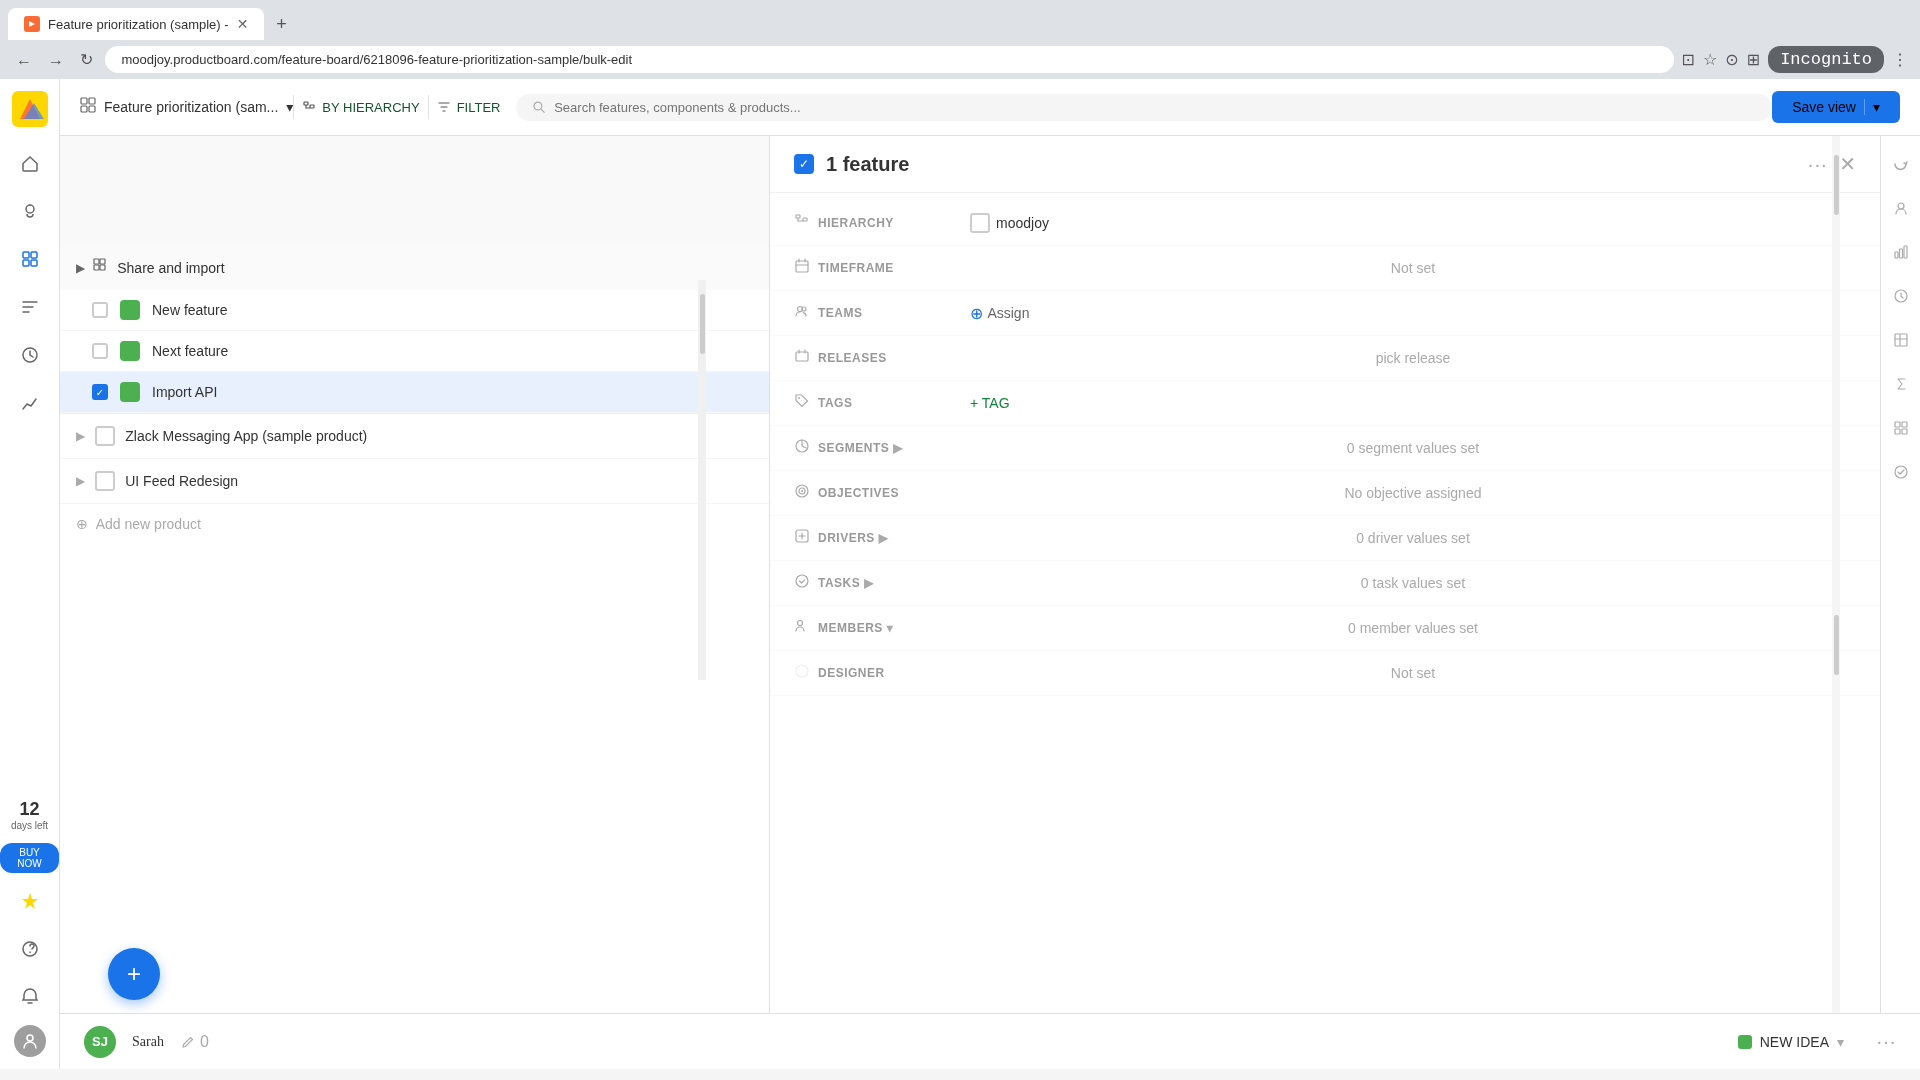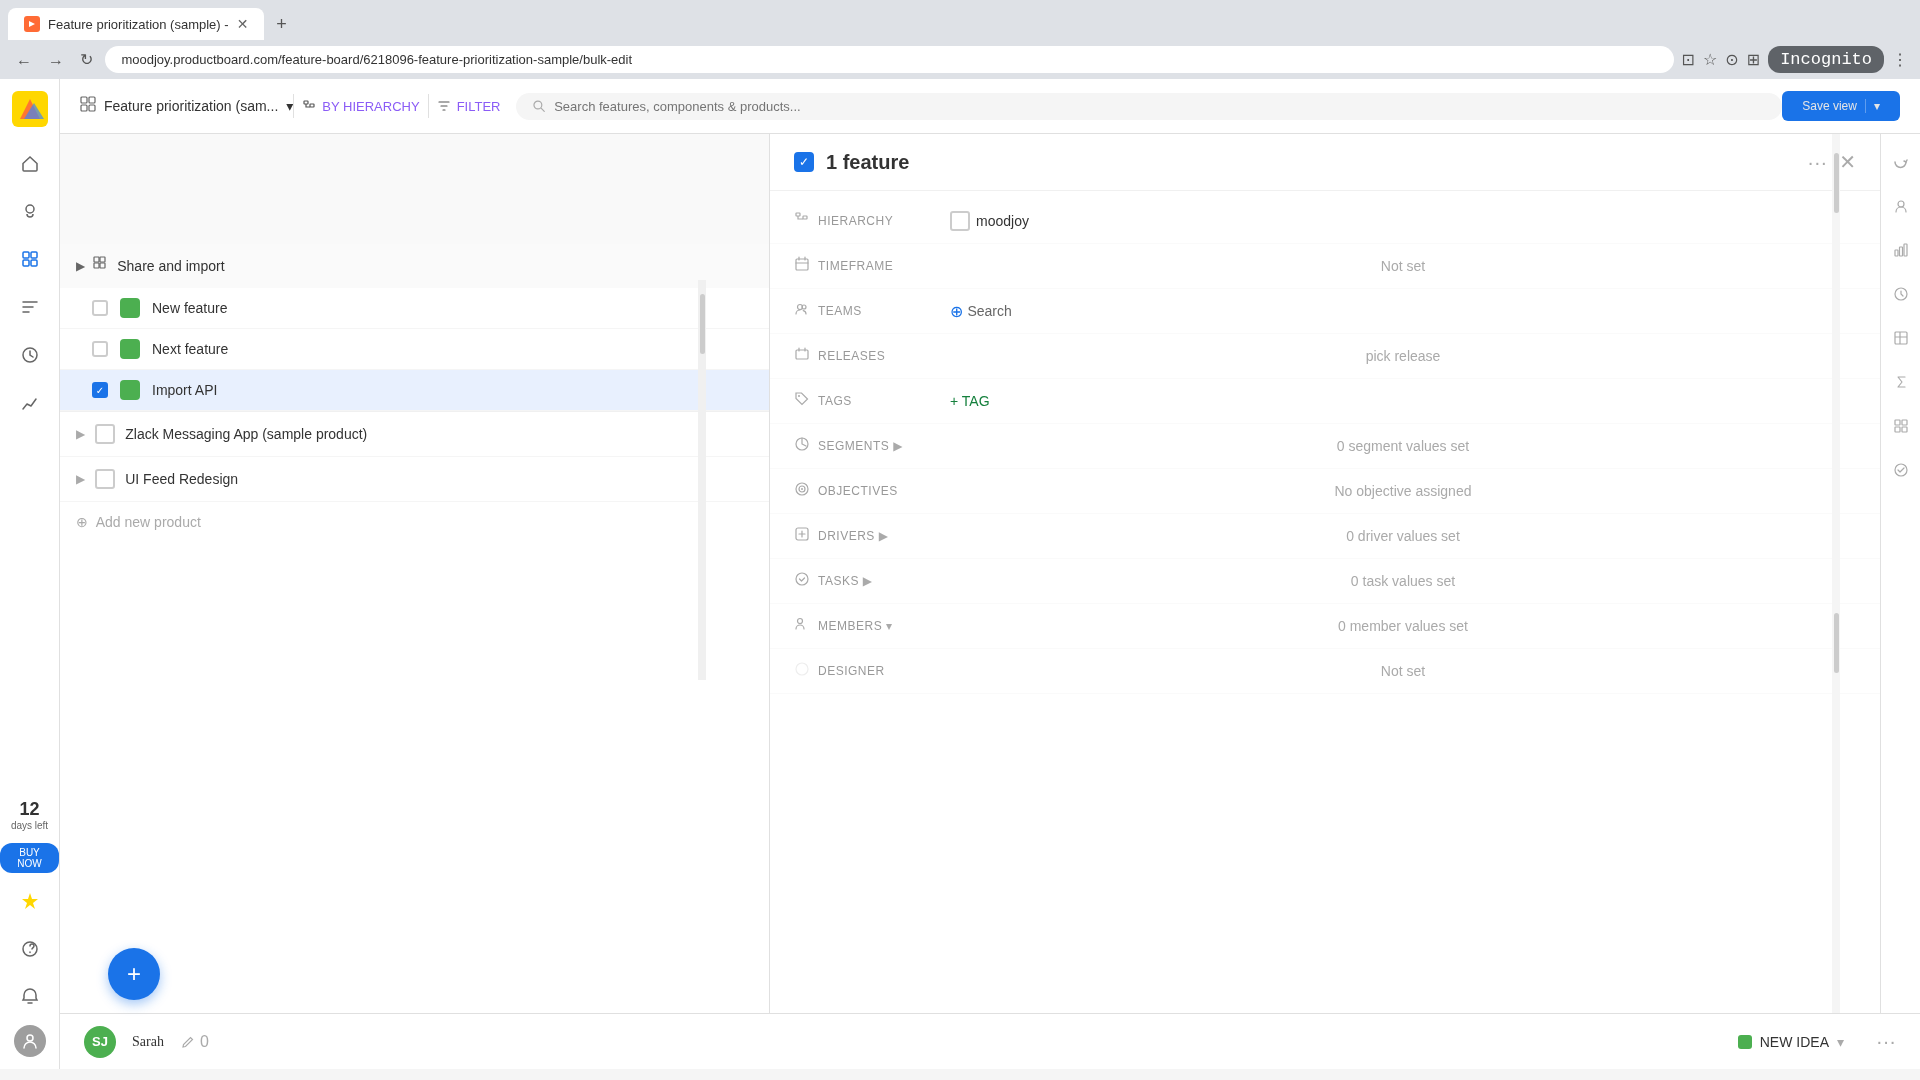--- a/index.html
+++ b/index.html
@@ -34,24 +34,24 @@
     .avatar { width: 32px; height: 32px; border-radius: 50%; background: #9e9e9e; display: flex; align-items: center; justify-content: center; color: white; font-size: 14px; cursor: pointer; }
 
     
     .main-content { flex: 1; display: flex; flex-direction: column; overflow: hidden; }
 
     
     .toolbar { display: flex; align-items: center; padding: 12px 20px; background: white; border-bottom: 1px solid #e0e0e0; }
     .board-name { display: flex; align-items: center; gap: 8px; font-size: 14px; color: #333; cursor: pointer; }
     .board-name-icon { color: #666; font-size: 16px; }
     .toolbar-divider { width: 1px; height: 24px; background: #e0e0e0; }
-    .toolbar-btn { display: flex; align-items: center; gap: 6px; font-size: 13px; color: #8b5cf6; cursor: pointer; padding: 4px 8px; border-radius: 4px; }
+    .toolbar-btn { display: flex; align-items: center; gap: 6px; font-size: 13px; color: #14532d; cursor: pointer; padding: 4px 8px; border-radius: 4px; }
     .search-bar { flex: 1; display: flex; align-items: center; gap: 8px; background: #f5f5f5; border-radius: 20px; padding: 6px 16px; margin-left: 8px; }
     .search-input { background: none; border: none; outline: none; font-size: 13px; color: #333; width: 100%; }
-    .save-view-btn { background: #1a73e8; color: #e5e5e5; border: none; border-radius: 6px; padding: 8px 20px; font-size: 12px; cursor: pointer; display: flex; align-items: center; gap: 8px; }
+    .save-view-btn { background: #1a73e8; color: #000000; border: none; border-radius: 6px; padding: 8px 20px; font-size: 14px; cursor: pointer; display: flex; align-items: center; gap: 8px; }
     .save-view-chevron { border-left: 1px solid rgba(255,255,255,0.3); padding-left: 8px; }
 
     
     .content-area { display: flex; flex: 1; overflow: hidden; }
 
     
     .feature-list { width: 710px; background: white; overflow-y: auto; border-right: 1px solid #e0e0e0; }
     .list-section { border-bottom: 1px solid #f0f0f0; }
     .section-header { display: flex; align-items: center; gap: 8px; padding: 12px 16px; background: #fafafa; cursor: pointer; }
     .section-chevron { color: #666; font-size: 12px; }
@@ -75,21 +75,21 @@
     
     .detail-panel { flex: 1; background: white; overflow-y: auto; position: relative; }
     .detail-header { display: flex; align-items: center; padding: 16px 24px; border-bottom: 1px solid #f0f0f0; gap: 12px; }
     .detail-checkbox { width: 20px; height: 20px; border: 2px solid #1a73e8; border-radius: 4px; background: #1a73e8; display: flex; align-items: center; justify-content: center; color: white; font-size: 12px; flex-shrink: 0; }
     .detail-title { font-size: 20px; font-weight: 600; color: #333; flex: 1; }
     .detail-more { color: #aaa; font-size: 20px; cursor: pointer; }
     .detail-close { color: #aaa; font-size: 20px; cursor: pointer; }
     .detail-body { padding: 8px 0; }
     .detail-row { display: flex; align-items: center; padding: 12px 24px; border-bottom: 1px solid #fafafa; }
     .detail-row-icon { width: 24px; color: #aaa; font-size: 16px; flex-shrink: 0; }
-    .detail-row-label { width: 132px; font-size: 12px; font-weight: 400; color: #999; letter-spacing: 0.5px; text-transform: uppercase; flex-shrink: 0; }
+    .detail-row-label { width: 152px; font-size: 12px; font-weight: 700; color: #999; letter-spacing: 0.5px; text-transform: uppercase; flex-shrink: 0; }
     .detail-row-value { font-size: 14px; color: #333; flex: 1; text-align: center; }
     .detail-row-value.muted { color: #aaa; }
     .hierarchy-value { display: flex; align-items: center; gap: 6px; }
     .hierarchy-icon { width: 20px; height: 20px; border: 2px solid #ccc; border-radius: 3px; }
     .assign-btn { display: flex; align-items: center; gap: 4px; color: #666; font-size: 14px; cursor: pointer; }
     .assign-icon { color: #1a73e8; font-size: 16px; }
     .tag-btn { display: flex; align-items: center; gap: 4px; color: #15803d; font-size: 14px; cursor: pointer; }
     .segments-chevron { color: #aaa; font-size: 12px; }
     .drivers-chevron { color: #aaa; font-size: 12px; }
     .tasks-chevron { color: #aaa; font-size: 12px; }
@@ -372,21 +372,21 @@
             <div class="detail-row-icon">
               <svg width="16" height="16" viewBox="0 0 16 16" fill="none">
                   <circle cx="6" cy="6" r="2.5" stroke="#aaa" stroke-width="1.2"></circle>
                   <path d="M2 13c0-2.2 1.8-4 4-4M10 8a2 2 0 100-4 2 2 0 000 4zM12 13c0-1.6-1.2-3-2.8-3.3" stroke="#aaa" stroke-width="1.2" stroke-linecap="round"></path>
                 </svg>
             </div>
             <div class="detail-row-label">TEAMS</div>
             <div class="detail-row-value">
               <div class="assign-btn">
                 <span class="assign-icon">⊕</span>
-                <span>Search</span>
+                <span>Assign</span>
               </div>
             </div>
           </div>
 
           <div class="detail-row">
             <div class="detail-row-icon">
               <svg width="16" height="16" viewBox="0 0 16 16" fill="none">
                   <rect x="2" y="4" width="12" height="9" rx="1" stroke="#aaa" stroke-width="1.2"></rect>
                   <path d="M5 2v3M11 2v3" stroke="#aaa" stroke-width="1.2" stroke-linecap="round"></path>
                 </svg>

